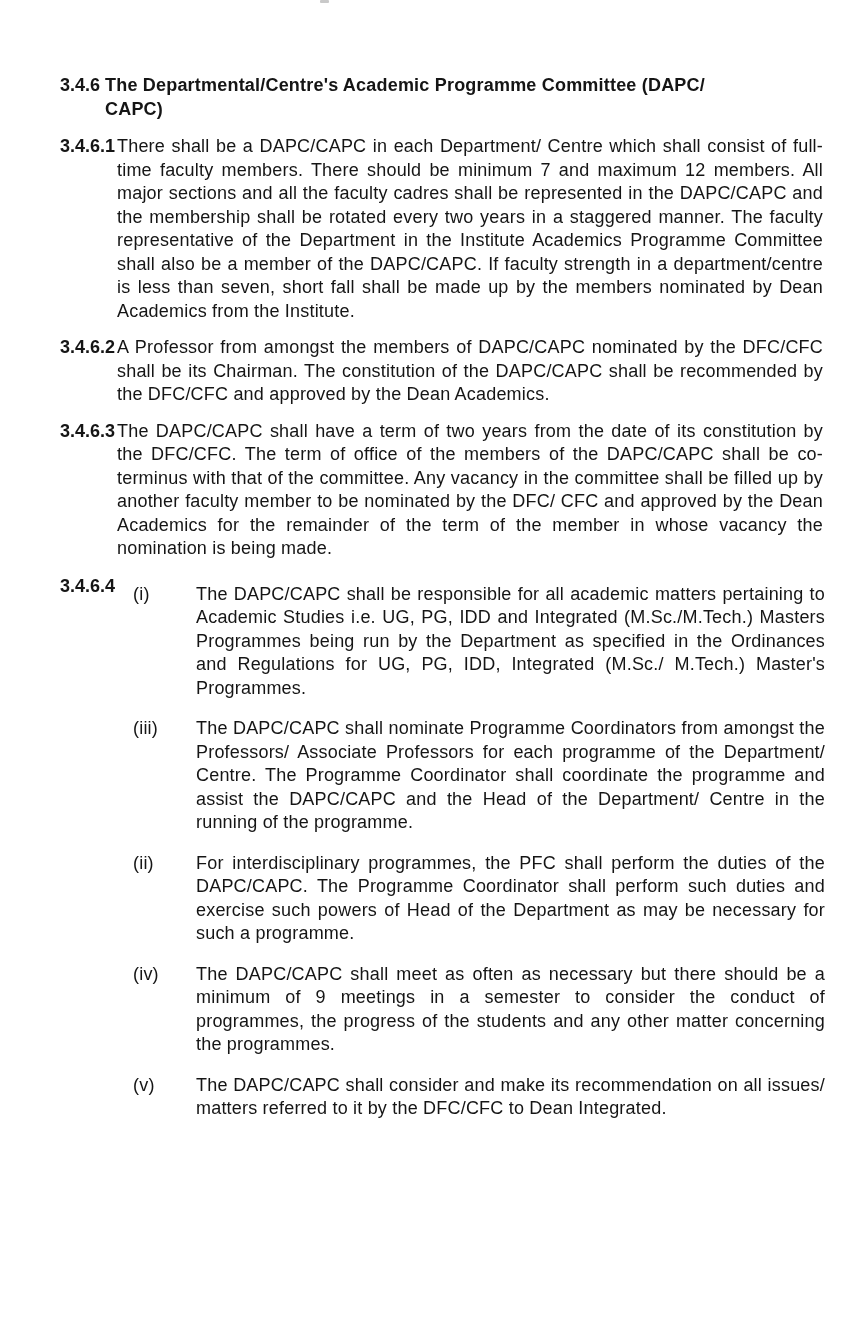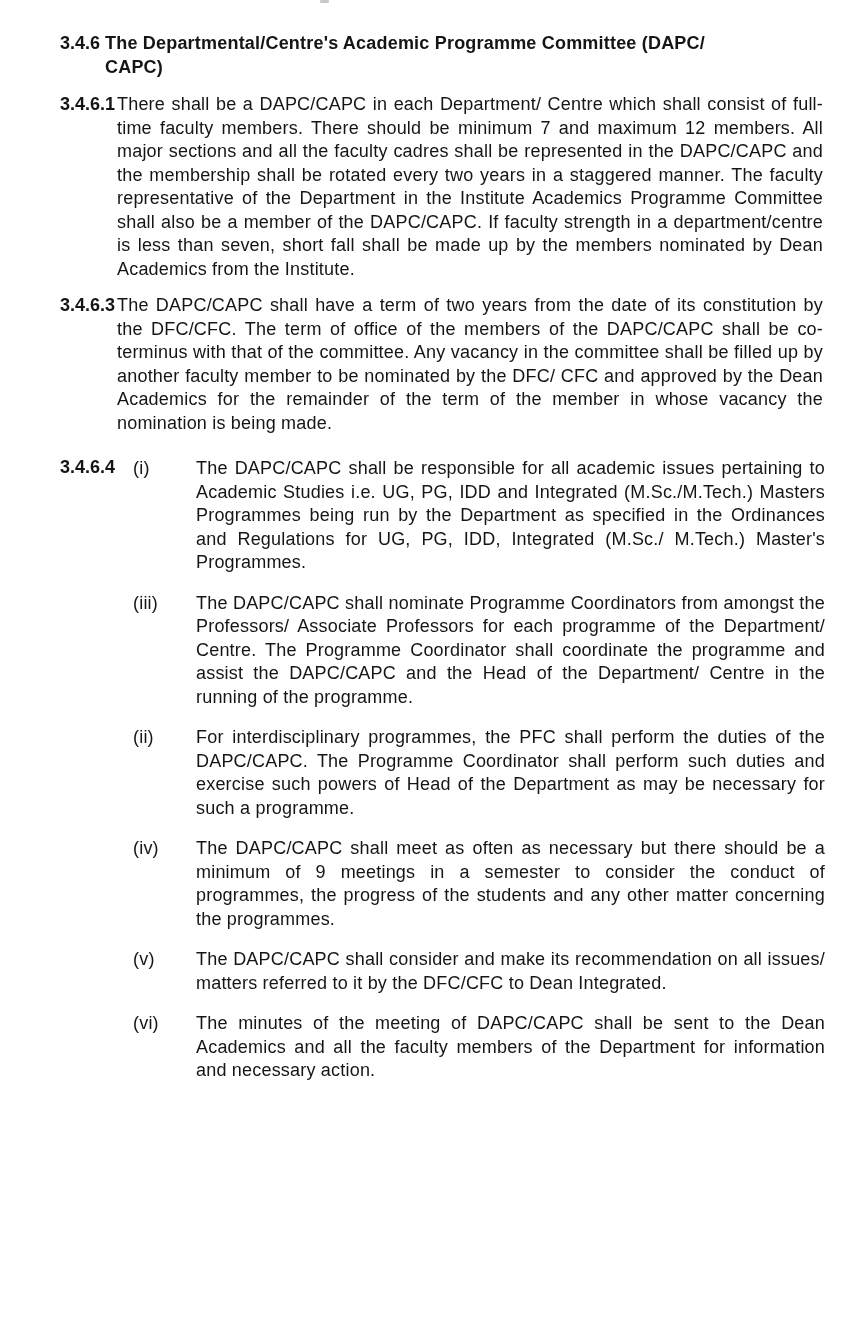--- a/index.html
+++ b/index.html
@@ -6,21 +6,21 @@
     margin: 0;
     padding: 0;
     background: #ffffff;
   }
   .page {
     position: relative;
     width: 863px;
     height: 1320px;
     background: #ffffff;
     box-sizing: border-box;
-    padding: 32px 37px 0 60px;
+    padding: 74px 37px 0 60px;
     font-family: "Liberation Sans", sans-serif;
     font-size: 18px;
     line-height: 23.5px;
     letter-spacing: 0.2px;
     color: #151515;
     overflow: hidden;
   }
   .scan-speck {
     position: absolute;
     top: 0;
@@ -45,21 +45,21 @@
     letter-spacing: 0;
   }
   .sec.heading {
     margin-left: 45px;          
     width: 630px;
     text-align: left;
     font-weight: bold;
     margin-bottom: 14px;
   }
   .sec.heading .num { left: -45px; }
-  .sec.p3 { margin-bottom: 21px; }
+  .sec.p3 { margin-bottom: 14px; }
   .sec.subheading {
     text-align: left;
     font-weight: bold;
     margin-bottom: 16px;
   }
   .duties {
     margin-top: 22px;
   }
   .duty {
     position: relative;
@@ -85,35 +85,39 @@
   <div class="sec heading">
     <span class="num">3.4.6</span>
     <span>The Departmental/Centre's Academic Programme Committee (DAPC/ CAPC)</span>
   </div>
 
   <div class="sec">
     <span class="num">3.4.6.1</span>
     <span>There shall be a DAPC/CAPC in each Department/ Centre which shall consist of full-time faculty members. There should be minimum 7 and maximum 12 members. All major sections and all the faculty cadres shall be represented in the DAPC/CAPC and the membership shall be rotated every two years in a staggered manner. The faculty representative of the Department in the Institute Academics Programme Committee shall also be a member of the DAPC/CAPC. If faculty strength in a department/centre is less than seven, short fall shall be made up by the members nominated by Dean Academics from the Institute.</span>
   </div>
 
+  <div class="sec">
+    <span class="num">3.4.6.2</span>
+    <span>A Professor from amongst the members of DAPC/CAPC nominated by the DFC/CFC shall be its Chairman. The constitution of the DAPC/CAPC shall be recommended by the DFC/CFC and approved by the Dean Academics.</span>
+  </div>
 
   <div class="sec p3">
     <span class="num">3.4.6.3</span>
     <span>The DAPC/CAPC shall have a term of two years from the date of its constitution by the DFC/CFC. The term of office of the members of the DAPC/CAPC shall be co-terminus with that of the committee. Any vacancy in the committee shall be filled up by another faculty member to be nominated by the DFC/ CFC and approved by the Dean Academics for the remainder of the term of the member in whose vacancy the nomination is being made.</span>
   </div>
 
   <div class="sec subheading">
     <span class="num">3.4.6.4</span>
   </div>
 
   <div class="duties">
 
     <div class="duty">
       <span class="label">(i)</span>
-      <span>The DAPC/CAPC shall be responsible for all academic issues pertaining to Academic Studies i.e. UG, PG, IDD and Integrated (M.Sc./M.Tech.) Masters Programmes being run by the Department as specified in the Ordinances and Regulations for UG, PG, IDD, Integrated (M.Sc./ M.Tech.) Master's Programmes.</span>
+      <span>The DAPC/CAPC shall be responsible for all academic matters pertaining to Academic Studies i.e. UG, PG, IDD and Integrated (M.Sc./M.Tech.) Masters Programmes being run by the Department as specified in the Ordinances and Regulations for UG, PG, IDD, Integrated (M.Sc./ M.Tech.) Master's Programmes.</span>
     </div>
 
     <div class="duty">
       <span class="label">(iii)</span>
       <span>The DAPC/CAPC shall nominate Programme Coordinators from amongst the Professors/ Associate Professors for each programme of the Department/ Centre. The Programme Coordinator shall coordinate the programme and assist the DAPC/CAPC and the Head of the Department/ Centre in the running of the programme.</span>
     </div>
 
     <div class="duty">
       <span class="label">(ii)</span>
       <span>For interdisciplinary programmes, the PFC shall perform the duties of the DAPC/CAPC. The Programme Coordinator shall perform such duties and exercise such powers of Head of the Department as may be necessary for such a programme.</span>
@@ -122,20 +126,16 @@
     <div class="duty">
       <span class="label">(iv)</span>
       <span>The DAPC/CAPC shall meet as often as necessary but there should be a minimum of 9 meetings in a semester to consider the conduct of programmes, the progress of the students and any other matter concerning the programmes.</span>
     </div>
 
     <div class="duty">
       <span class="label">(v)</span>
       <span>The DAPC/CAPC shall consider and make its recommendation on all issues/ matters referred to it by the DFC/CFC to Dean Integrated.</span>
     </div>
 
-    <div class="duty">
-      <span class="label">(vi)</span>
-      <span>The minutes of the meeting of DAPC/CAPC shall be sent to the Dean Academics and all the faculty members of the Department for information and necessary action.</span>
-    </div>
 
   </div>
 
 </div>
 
 </body></html>

